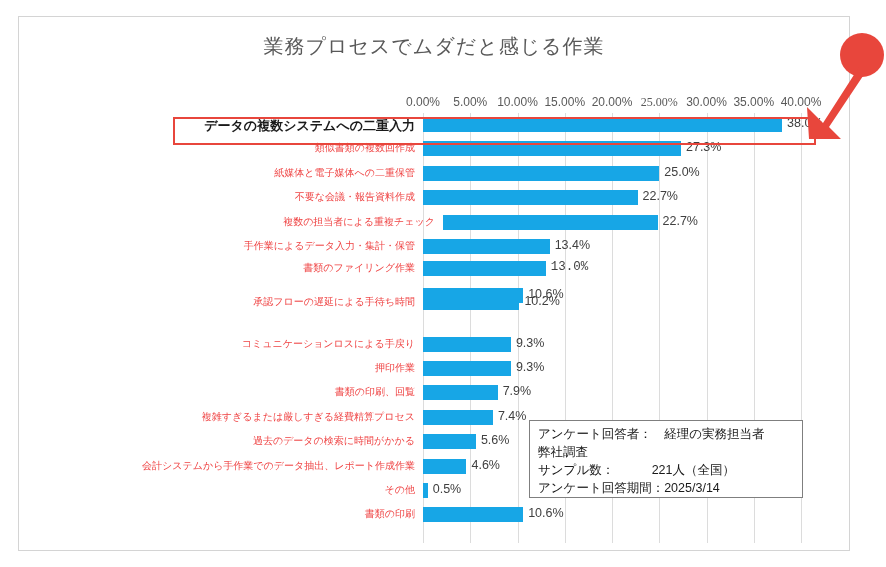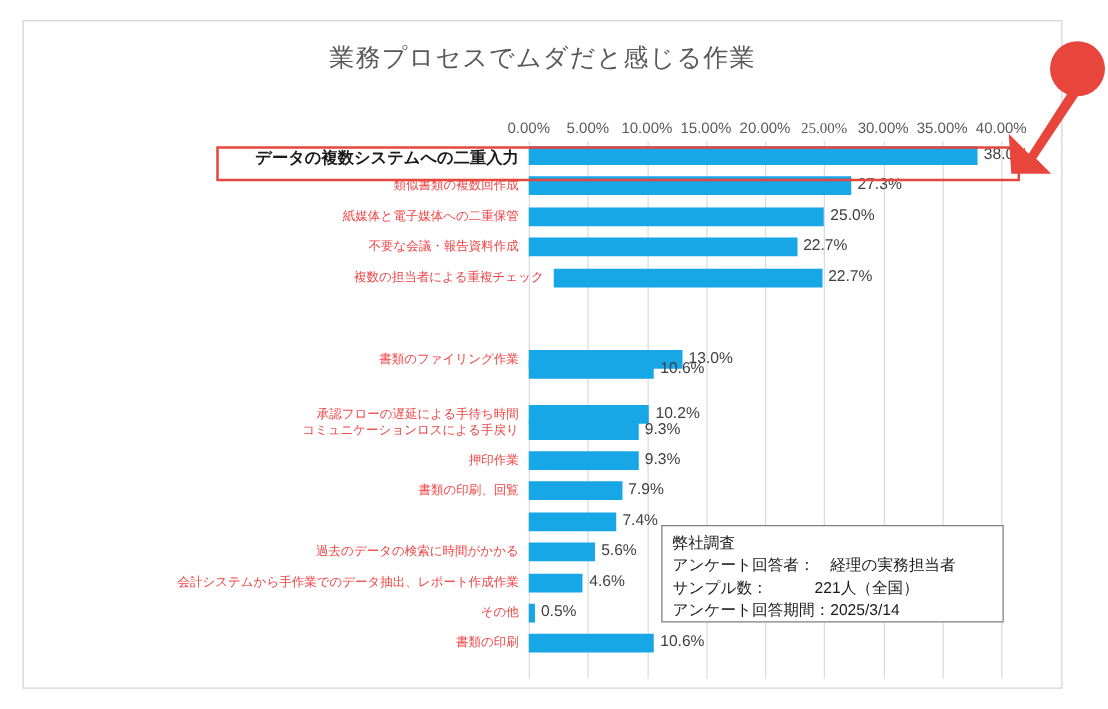--- a/index.html
+++ b/index.html
@@ -178,50 +178,56 @@
       <div class="row" style="top: 73.2px; width: 378px;">
         <div class="cat-label-wrap">不要な会議・報告資料作成</div>
         <div class="bar" style="width: 214.515px; background: rgb(23, 166, 230);"></div>
         <div class="bar-value" style="left: 219.515px;">22.7%</div>
       </div>
       <div class="row" style="top: 97.6px; width: 378px; margin-left: 20px;">
         <div class="cat-label-wrap">複数の担当者による重複チェック</div>
         <div class="bar" style="width: 214.515px; background: rgb(23, 166, 230);"></div>
         <div class="bar-value" style="left: 219.515px;">22.7%</div>
       </div>
-      <div class="row" style="top: 163px; width: 378px;">
+      <div class="row" style="top: 122px; width: 378px;">
+        <div class="cat-label-wrap">手作業によるデータ入力・集計・保管</div>
+        <div class="bar" style="width: 126.63px; background: rgb(23, 166, 230);"></div>
+        <div class="bar-value" style="left: 131.63px;">13.4%</div>
+      </div>
+      <div class="row" style="top: 144px; width: 378px; font-family: Liberation Mono, monospace;">
         <div class="cat-label-wrap">書類のファイリング作業</div>
         <div class="bar" style="width: 122.85px; background: rgb(23, 166, 230);"></div>
         <div class="bar-value" style="left: 127.85px;">13.0%</div>
       </div>
       <div class="row" style="top: 170.8px; width: 378px;">
         <div class="bar" style="width: 100.17px; background: rgb(23, 166, 230);"></div>
         <div class="bar-value" style="left: 105.17px;">10.6%</div>
       </div>
-      <div class="row" style="top: 207px; width: 378px;">
+      <div class="row" style="top: 178px; width: 378px;">
         <div class="cat-label-wrap">承認フローの遅延による手待ち時間</div>
         <div class="bar" style="width: 96.39px; background: rgb(23, 166, 230);"></div>
         <div class="bar-value" style="left: 101.39px;">10.2%</div>
       </div>
       <div class="row" style="top: 219.6px; width: 378px;">
         <div class="cat-label-wrap">コミュニケーションロスによる手戻り</div>
         <div class="bar" style="width: 87.885px; background: rgb(23, 166, 230);"></div>
         <div class="bar-value" style="left: 92.885px;">9.3%</div>
       </div>
       <div class="row" style="top: 244px; width: 378px;">
         <div class="cat-label-wrap">押印作業</div>
         <div class="bar" style="width: 87.885px; background: rgb(23, 166, 230);"></div>
         <div class="bar-value" style="left: 92.885px;">9.3%</div>
       </div>
       <div class="row" style="top: 268.4px; width: 378px;">
         <div class="cat-label-wrap">書類の印刷、回覧</div>
         <div class="bar" style="width: 74.655px; background: rgb(23, 166, 230);"></div>
         <div class="bar-value" style="left: 79.655px;">7.9%</div>
       </div>
       <div class="row" style="top: 292.8px; width: 378px;">
+        <div class="cat-label-wrap">複雑すぎるまたは厳しすぎる経費精算プロセス</div>
         <div class="bar" style="width: 69.93px; background: rgb(23, 166, 230);"></div>
         <div class="bar-value" style="left: 74.93px;">7.4%</div>
       </div>
       <div class="row" style="top: 317.2px; width: 378px;">
         <div class="cat-label-wrap">過去のデータの検索に時間がかかる</div>
         <div class="bar" style="width: 52.92px; background: rgb(23, 166, 230);"></div>
         <div class="bar-value" style="left: 57.92px;">5.6%</div>
       </div>
       <div class="row" style="top: 341.6px; width: 378px;">
         <div class="cat-label-wrap">会計システムから手作業でのデータ抽出、レポート作成作業</div>
@@ -236,22 +242,22 @@
       <div class="row" style="top: 390.4px; width: 378px;">
         <div class="cat-label-wrap">書類の印刷</div>
         <div class="bar" style="width: 100.17px; background: rgb(23, 166, 230);"></div>
         <div class="bar-value" style="left: 105.17px;">10.6%</div>
       </div>
     </div>
 
   <div id="highlight-box"></div>
 
   <div id="survey-note">
+    <div class="nt-row">アンケート回答者：　経理の実務担当者</div>
     <div class="nt-row">弊社調査</div>
-    <div class="nt-row">アンケート回答者：　経理の実務担当者</div>
     <div class="nt-row">サンプル数：　　　221人（全国）</div>
     <div class="nt-row">アンケート回答期間：2025/3/14</div>
   </div>
 
   <svg id="red-arrow" viewBox="0 0 110 120">
     <circle cx="73" cy="28" r="22" fill="#e8463c"></circle>
     <path d="M70 40 L34 96 L18 80 L20 112 L52 112 L40 100 L76 46 Z" fill="#e8463c"></path>
   </svg>
 </div>
 

